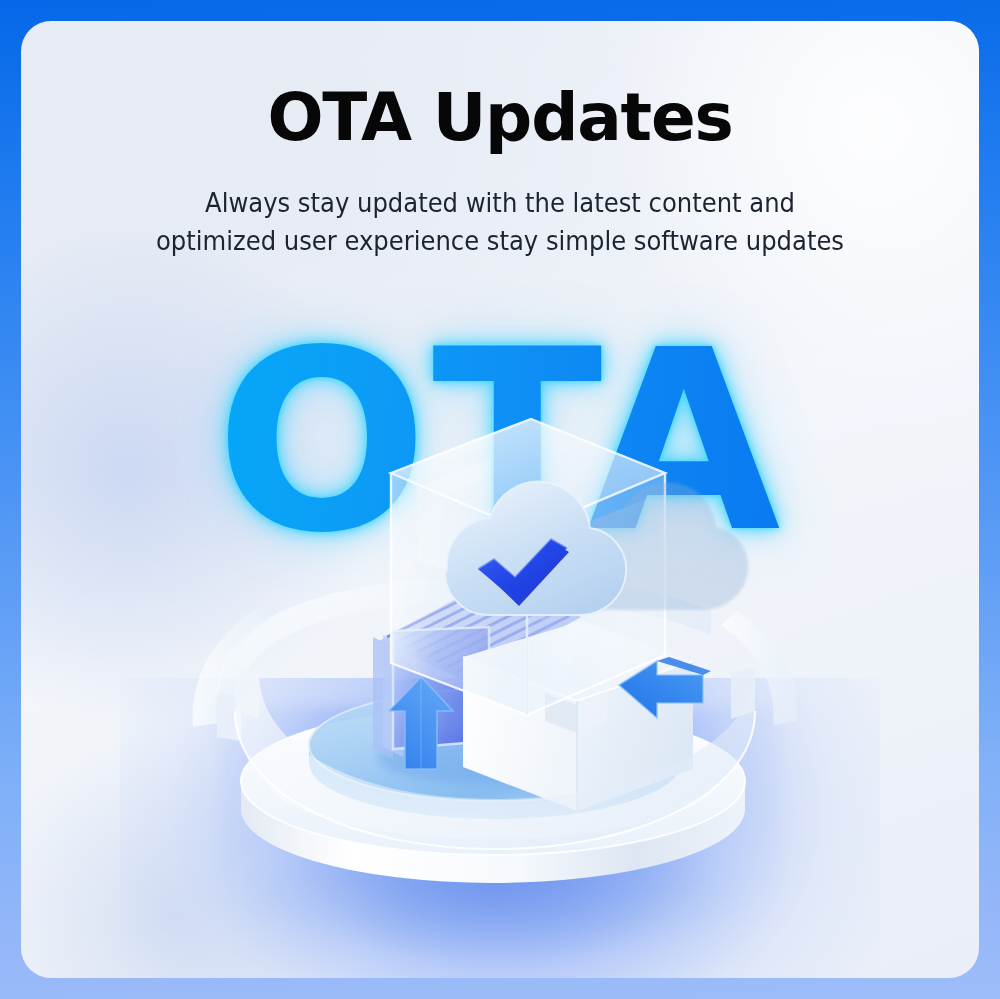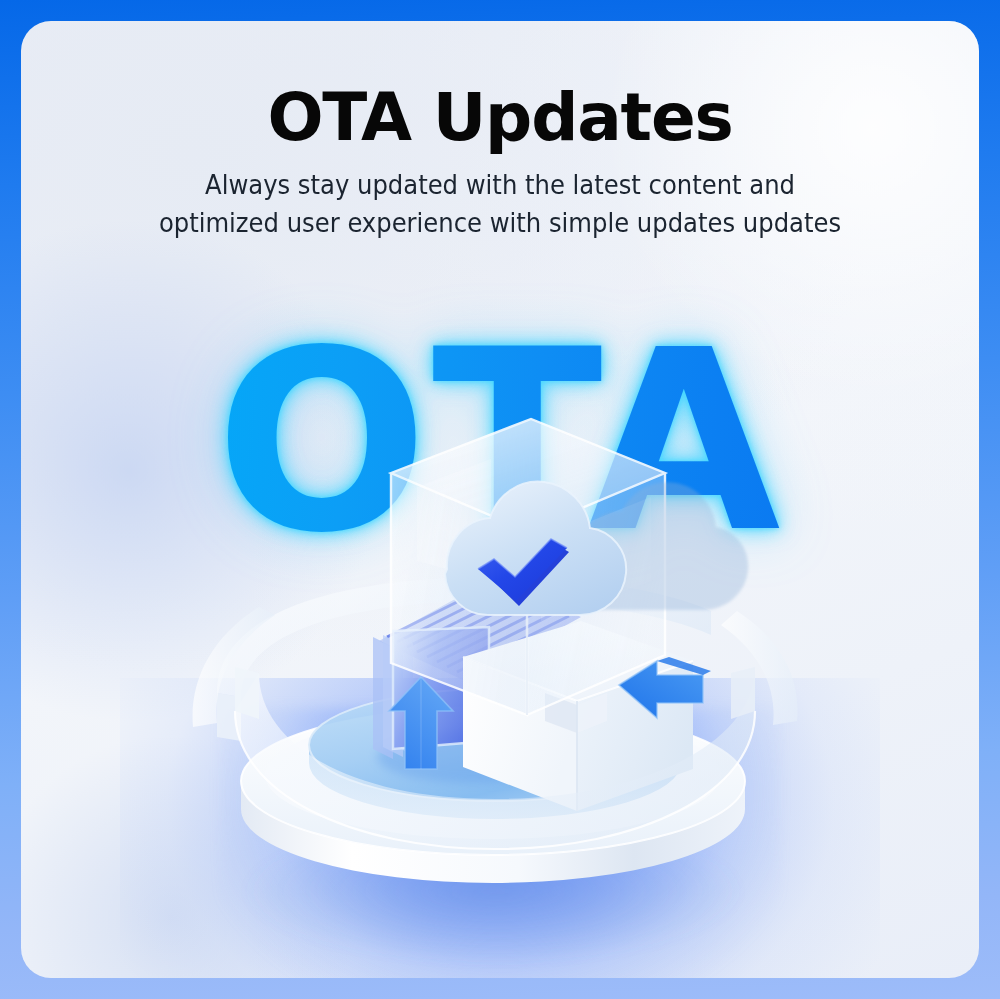--- a/index.html
+++ b/index.html
@@ -64,21 +64,21 @@
   #page-title {
     margin-top:62px;
     font-size:66px;
     font-weight:900;
     letter-spacing:-1.2px;
     color:#070707;
     line-height:1.05;
     font-family:"DejaVu Sans", sans-serif;
   }
   #subtitle {
-    margin-top:14px;
+    margin-top:32px;
     font-size:27px;
     font-weight:400;
     color:#1b2430;
     line-height:1.38;
     font-family:"DejaVu Sans Condensed","Liberation Sans", sans-serif;
   }
   #subtitle .sub-line { display:block; white-space:nowrap; }
 
   
   #ota-wordmark {
@@ -140,21 +140,21 @@
   <div id="card">
 
     <div class="wash" id="wash-topright"></div>
     <div class="wash" id="wash-left"></div>
     <div class="wash" id="wash-bottomleft"></div>
 
     <div id="header">
       <h1 id="page-title">OTA Updates</h1>
       <p id="subtitle">
         <span class="sub-line">Always stay updated with the latest content and</span>
-        <span class="sub-line">optimized user experience with simple updates updates</span>
+        <span class="sub-line">optimized user experience stay simple software updates</span>
       </p>
     </div>
 
     <div id="ota-wordmark-glow">OTA</div>
     <div id="ota-wordmark">OTA</div>
 
     <div id="under-glow"></div>
 
     <svg id="scene" viewBox="0 0 958 957">
       <defs>

